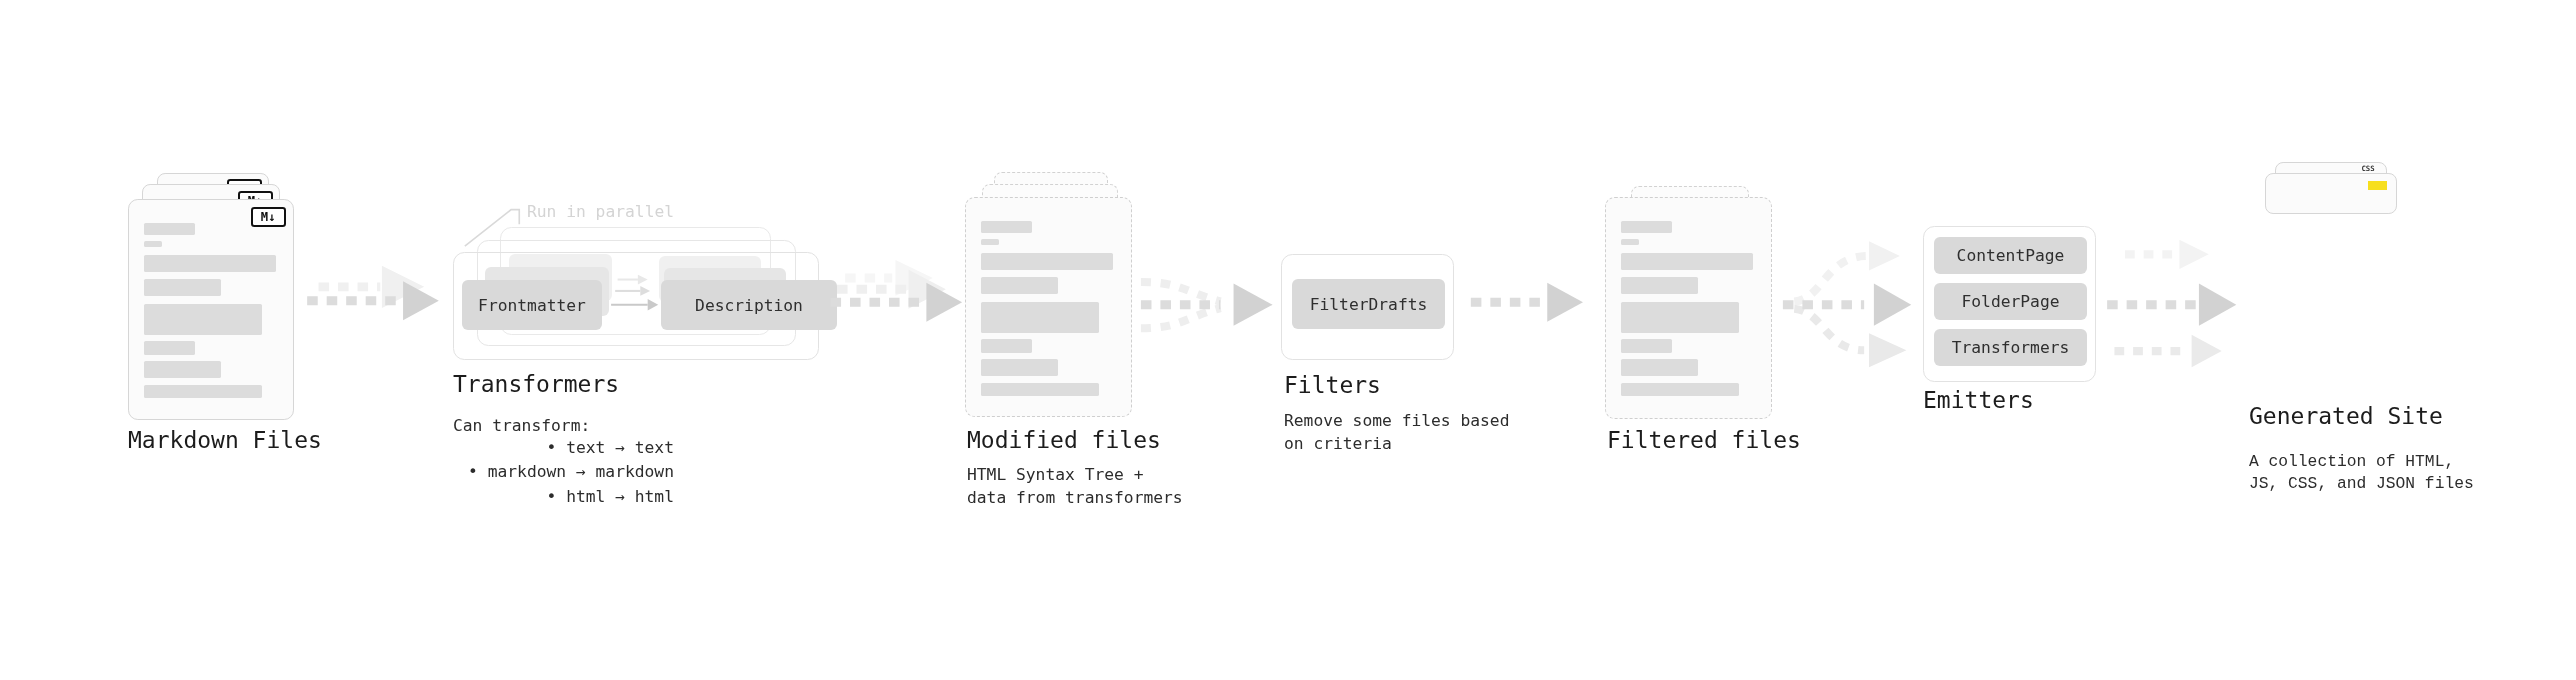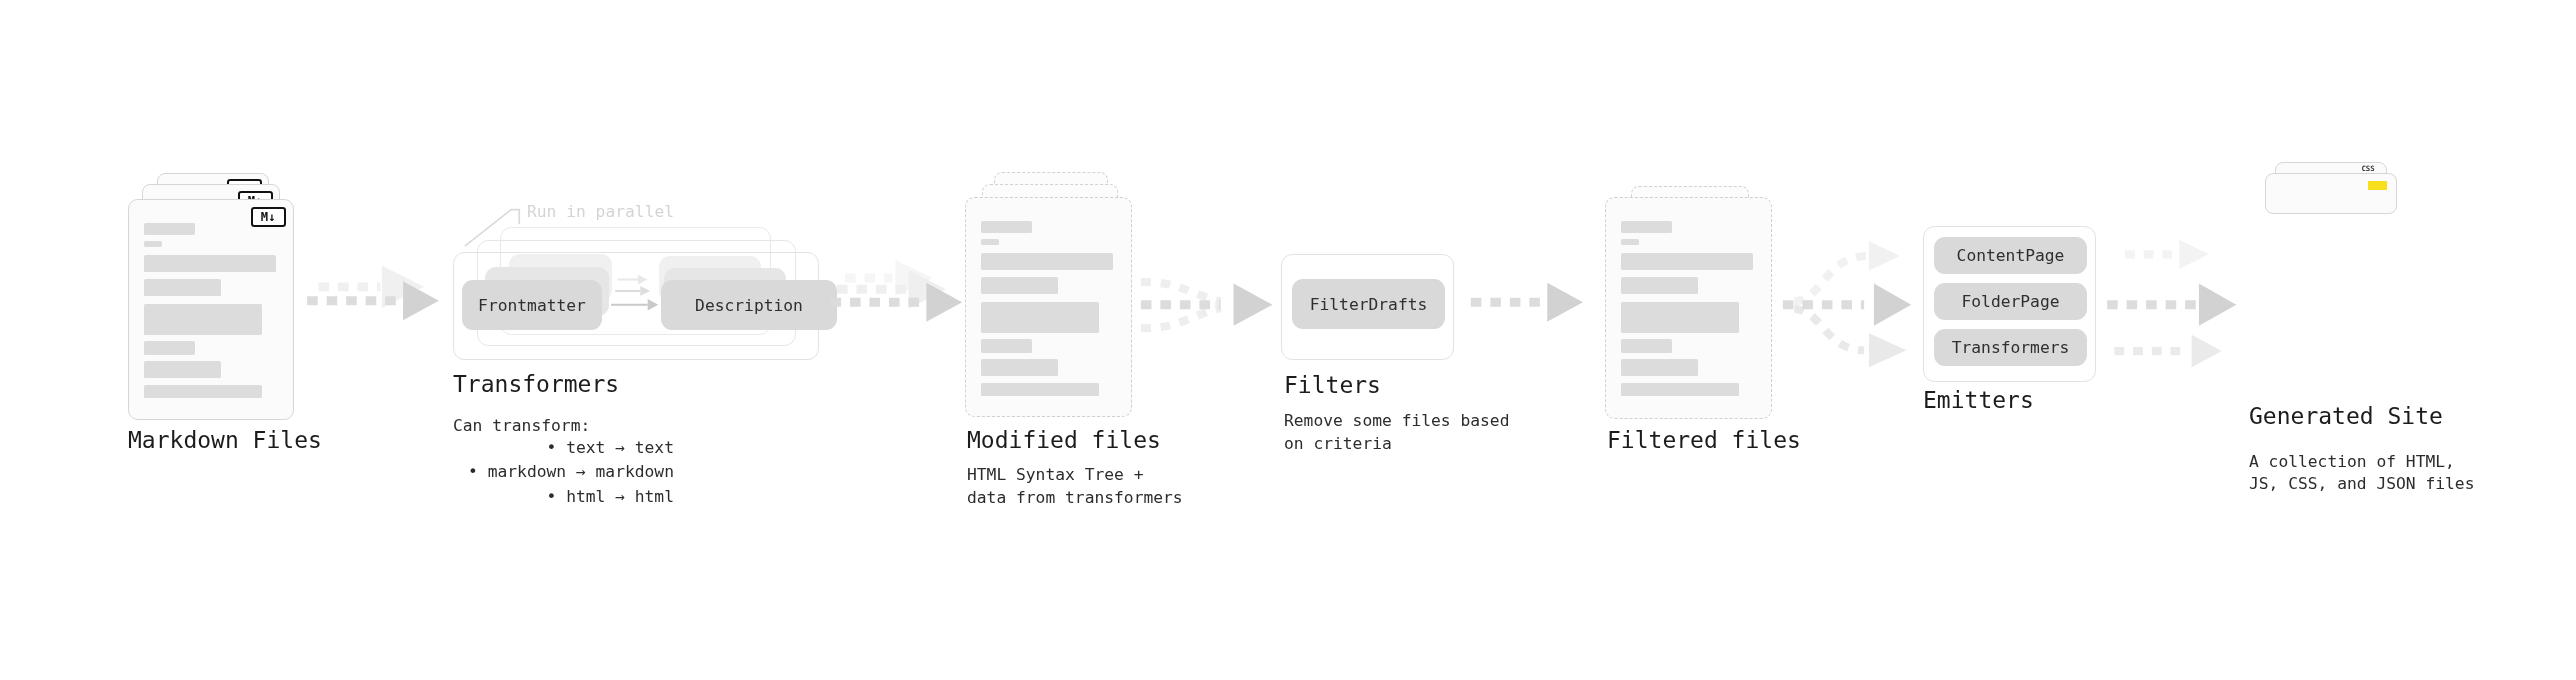--- a/index.html
+++ b/index.html
@@ -16,21 +16,21 @@
   .tab.dashed{border:1.6px dashed #d2d2d2;}
   .bar{background:#dcdcdc;border-radius:1.6px;margin-left:15.4px;}
 
   .md-badge{position:absolute;top:6.5px;right:7.3px;width:31px;height:16.3px;border:2.4px solid #111;
     border-radius:3.3px;background:#fff;display:flex;align-items:center;justify-content:center;
     font-weight:700;font-size:12.2px;color:#111;}
 
   
   .frame{position:absolute;border:1.6px solid #e2e2e2;border-radius:11.4px;background:transparent;box-sizing:border-box;}
   .frame.solid{background:#ffffff;}
-  .chip{position:absolute;background:#d9d9d9;border-radius:11px;display:flex;align-items:center;
+  .chip{position:absolute;background:#d9d9d9;border-radius:6px;display:flex;align-items:center;
     justify-content:center;font-size:16.3px;color:#2f2f2f;}
   .chip.g1{background:#e6e6e6;}
   .chip.g2{background:#f0f0f0;}
 
   
   .h{position:absolute;font-size:23px;color:#1c1c1c;white-space:nowrap;}
   .desc{position:absolute;font-size:16.3px;line-height:23px;color:#2c2c2c;white-space:pre-line;}
   .annot{position:absolute;font-size:16.3px;color:#d4d4d4;white-space:nowrap;}
   ul.blist{position:absolute;list-style:none;margin:0;padding:0;font-size:16.3px;color:#2c2c2c;}
   ul.blist li{line-height:24.4px;padding-left:8.1px;text-align:right;}
@@ -157,21 +157,21 @@
     </div>
   <div class="h" style="left:1923px;top:387px;">Emitters</div>
 
   <div class="tab" style="left:2275px;top:162px;width:112px;height:41px;">
     <div class="css-badge"><span>CSS</span></div>
   </div>
   <div class="tab" style="left:2265px;top:173px;width:132px;height:41px;">
     <div class="js-badge"></div>
   </div>
   <div class="h" style="left:2249px;top:403px;">Generated Site</div>
-  <div class="desc" style="left:2249px;top:451px;line-height:22px;">A collection of HTML,
+  <div class="desc" style="left:2249px;top:451px;line-height:22px;font-family:Liberation Mono, monospace;">A collection of HTML,
 JS, CSS, and JSON files</div>
 
   <svg class="flow" width="2576" height="681" viewBox="0 0 3170 838">
 
     <polyline points="572,303 629,258 639,258 639,276" fill="none" stroke="#d9d9d9" stroke-width="2"></polyline>
 
     <g>
       <line x1="392" y1="353" x2="468" y2="353" stroke="#f0f0f0" stroke-width="11" stroke-dasharray="13 11"></line>
       <polygon points="522,353 470,327 470,379" fill="#f0f0f0"></polygon>
       <line x1="378" y1="370" x2="494" y2="370" stroke="#dcdcdc" stroke-width="11" stroke-dasharray="13 11"></line>

